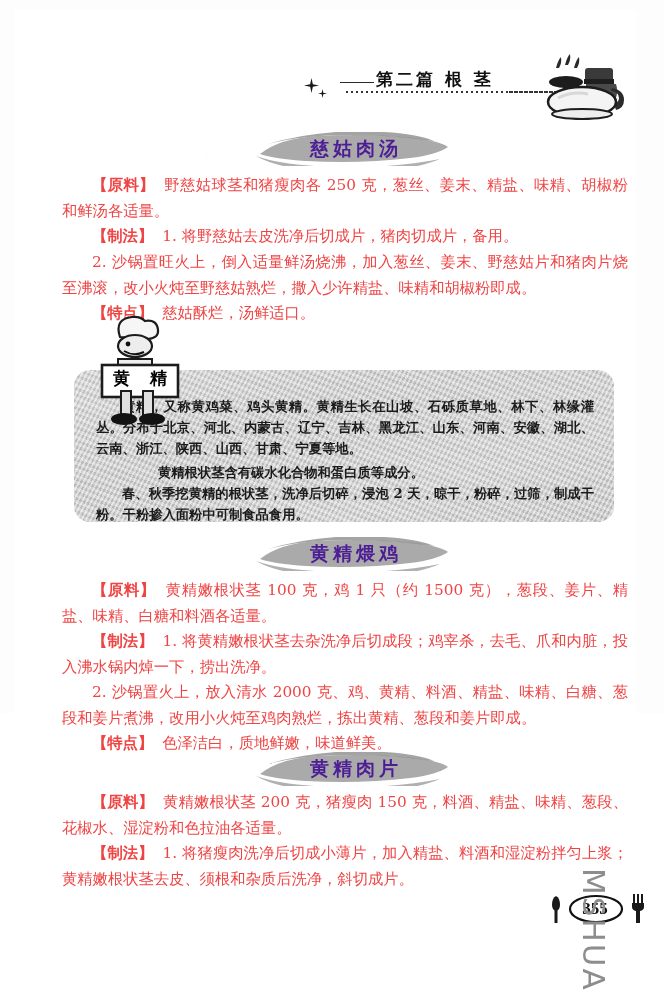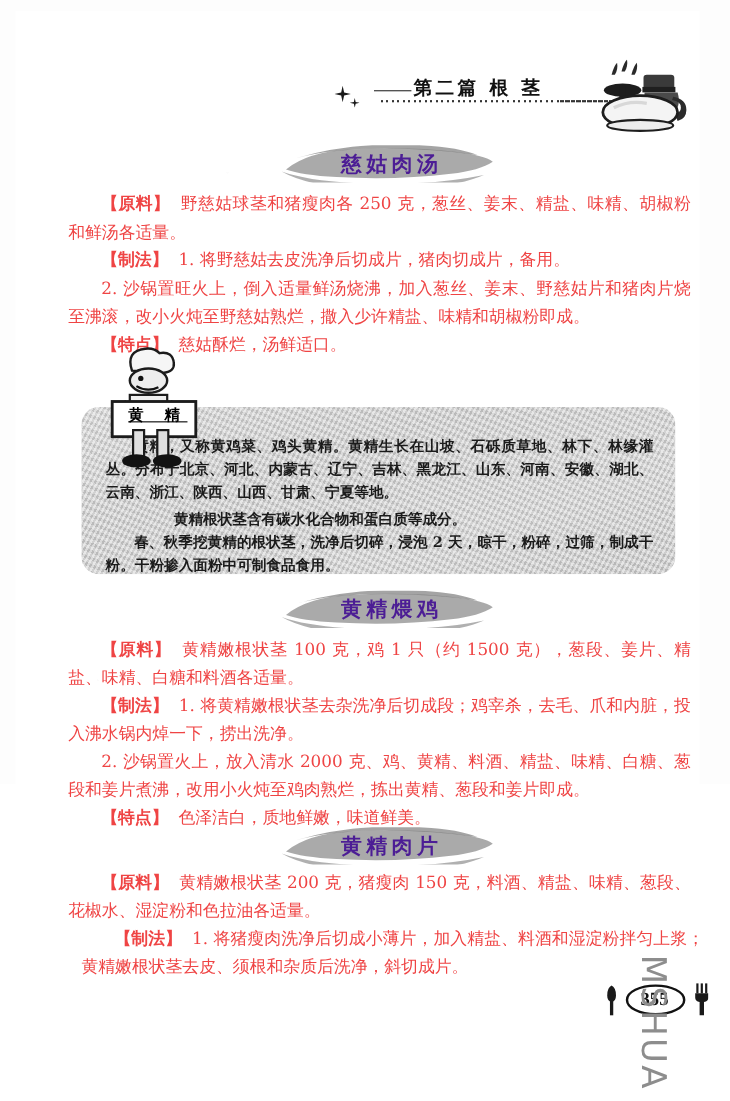--- a/index.html
+++ b/index.html
@@ -157,27 +157,26 @@
     left: 76px; top: 303px;
     width: 100px; height: 122px;
   }
   .chef-sign-text {
     position: absolute;
     left: 88px; top: 355px;
     width: 76px; height: 26px;
     display: flex;
     align-items: center;
     justify-content: center;
-    font-size: 14px;
+    font-size: 17px;
     font-weight: bold;
     letter-spacing: 7px;
     text-indent: 7px;
     color: #000;
     font-family: "DejaVu Sans", "Liberation Sans", sans-serif;
-    text-decoration: underline;
   }
 
   
   .folio {
     position: absolute;
     left: 534px; top: 880px;
     width: 96px; height: 38px;
   }
   .folio-num {
     position: absolute;
@@ -341,21 +340,21 @@
         <path d="M14 12 q34-9 82-9 q44 0 84 6 q-16-7-50-9 q-62-4-116 12 z" fill="#7e7e7e" opacity=".7"></path>
         <path d="M2 24 q28 10 84 11 q56 1 100-8 q-30 13-92 13 q-64 0-92-16 z" fill="#6f6f6f" opacity=".55"></path>
       </svg>
       <div class="banner-text">黄精肉片</div>
     </div>
 
     <div class="para" style="left:48px; top:780px;">
       <span class="lbl">【原料】</span><span class="gap"></span><span>黄精嫩根状茎 200 克，猪瘦肉 150 克，料酒、精盐、味精、葱段、花椒水、湿淀粉和色拉油各适量。</span>
     </div>
 
-    <div class="para" style="left:60px; top:831px;">
+    <div class="para" style="left:48px; top:831px;">
       <span class="lbl">【制法】</span><span class="gap"></span><span>1. 将猪瘦肉洗净后切成小薄片，加入精盐、料酒和湿淀粉拌匀上浆；黄精嫩根状茎去皮、须根和杂质后洗净，斜切成片。</span>
     </div>
 
     <div class="folio">
       <svg viewBox="0 0 96 38" width="96" height="38">
         <g>
           <path d="M8 6 q4 2 4 9 q0 5-4 6 q-4-1-4-6 q0-7 4-9 z" fill="#1a1a1a"></path>
           <rect x="6.5" y="20" width="3" height="13" fill="#1a1a1a"></rect>
         </g>
         <ellipse cx="48" cy="19" rx="26" ry="13" fill="none" stroke="#121212" stroke-width="2.2"></ellipse>

